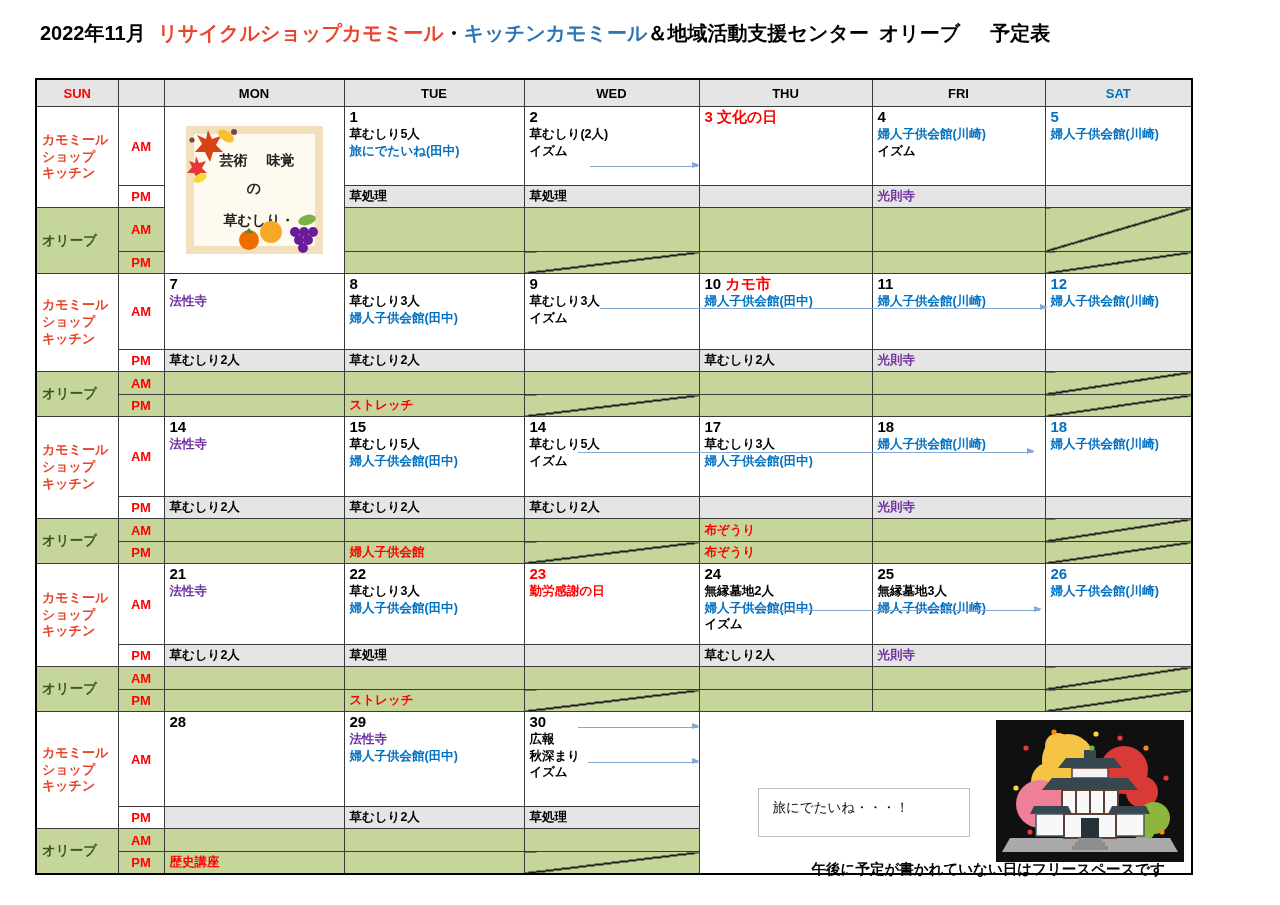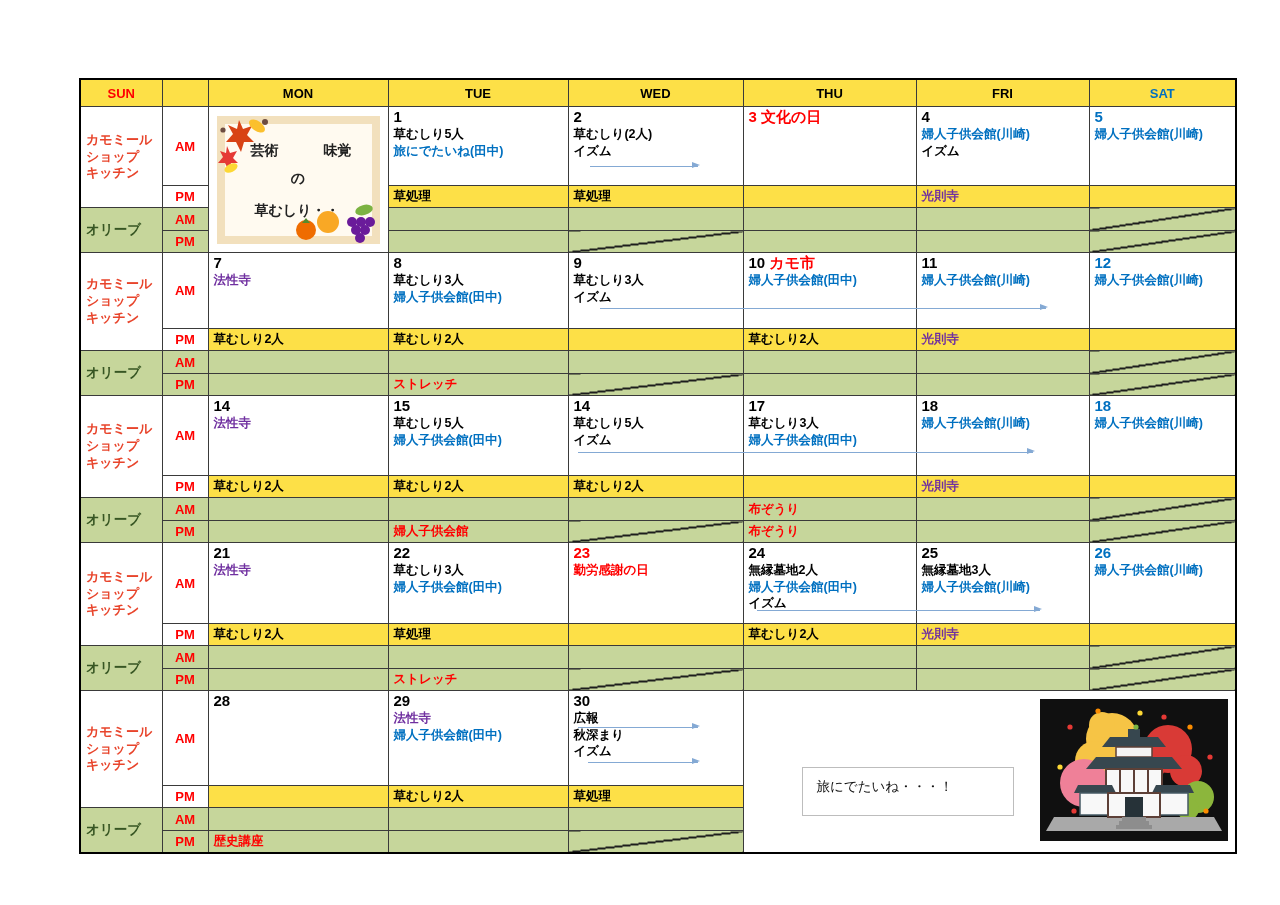--- a/index.html
+++ b/index.html
@@ -10,38 +10,38 @@
   .title{position:absolute;left:40px;top:20px;font-size:20px;font-weight:bold;color:#000;white-space:nowrap;}
   .t-shop{color:#e8452c;margin-left:12px;}
   .t-kitchen{color:#2e74b5;}
   .t-olive{margin-left:10px;}
   .t-sched{margin-left:30px;}
   .contact{position:absolute;top:56px;right:90px;font-size:15px;font-weight:bold;color:#000;letter-spacing:1px;}
   .contact .fax{margin-left:36px;}
 
   
   .calwrap{position:absolute;left:35px;top:78px;}
-  table{border-collapse:collapse;table-layout:fixed;background:#fde047;border:2px solid #000;margin-left:44px;}
+  table{border-collapse:collapse;table-layout:fixed;background:#e5e5e5;border:2px solid #000;}
   td{border:1px solid #3a3a3a;overflow:hidden;}
   tr.hdr td{height:24px;text-align:center;vertical-align:middle;font-weight:bold;font-size:13px;}
   tr.am{height:79px} tr.w1.am{height:76px} tr.w2.am{height:80px} tr.w3.am{height:81px} tr.w4.am{height:95px}
   tr.pm{height:22px} tr.oam{height:23px} tr.opm{height:22px}
   .glabel{color:#e8452c;font-size:13px;font-weight:bold;vertical-align:middle;line-height:1.3;padding-left:5px;background:#fff;}
   .olabel{color:#375623;font-size:13.5px;font-weight:bold;vertical-align:middle;padding-left:5px;background:#c6d69b;}
   .ampm{color:#f00;text-align:center;vertical-align:middle;font-size:13px;font-weight:bold;background:#fff;}
   .og{background:#c6d69b;}
   .day{padding:1px 5px;vertical-align:top;background:#fff;}
   .dnum{font-size:15px;font-weight:bold;line-height:1.2;}
   .dtitle{font-size:15px;font-weight:bold;}
   .ln{font-size:12.5px;font-weight:bold;line-height:1.32;white-space:nowrap;}
   .sc{padding:1px 5px;font-size:12.5px;font-weight:bold;vertical-align:middle;white-space:nowrap;}
   .diag{background-image:linear-gradient(to bottom right,transparent calc(50% - 1px),#1c1c1c calc(50% - 1px),#1c1c1c calc(50% + 1px),transparent calc(50% + 1px));}
 
   
-  .card-cell{background:#fff;vertical-align:middle;padding:0;}
+  .card-cell{background:#fff;vertical-align:middle;padding:13px;}
   .card{position:relative;margin:6px 8px;height:112px;background:#fffaf0;border:8px solid #f2e0bd;}
   .card span{position:absolute;font-size:14px;font-weight:bold;color:#222;}
   .card .t1{top:18px;left:26px;}
   .card .t2{top:18px;right:20px;}
   .card .t3{top:46px;left:50%;transform:translateX(-50%);}
   .card .t4{bottom:16px;left:30px;}
   .leaves-tl{position:absolute;left:-8px;top:-8px;}
   .fruits-br{position:absolute;right:-6px;bottom:-8px;}
 
   
@@ -54,20 +54,21 @@
   .arrow:after{content:'';position:absolute;right:-2px;top:-4.8px;width:0;height:0;
     border-left:8px solid #84a9d4;border-top:3.4px solid transparent;border-bottom:3.4px solid transparent;}
 
   .footer-note{position:absolute;top:860px;left:0;width:1165px;text-align:right;font-size:14.5px;font-weight:bold;color:#000;}
 </style>
 </head>
 <body>
 
 <div class="page">
 
+  <div class="title"><span>2022年11月</span><span class="t-shop">リサイクルショップカモミール</span><span>・</span><span class="t-kitchen">キッチンカモミール</span><span>＆地域活動支援センター</span><span class="t-olive">オリーブ</span><span class="t-sched">予定表</span></div>
 
 
   <div class="calwrap">
     <table id="calendar">
       <colgroup>
         <col style="width:82px">
           <col style="width:46px">
           <col style="width:180px">
           <col style="width:180px">
         <col style="width:175px">
@@ -440,13 +441,14 @@
     </table>
   </div>
 
   <div class="arrow" style="left:590px;top:166px;width:108px;"></div>
   <div class="arrow" style="left:600px;top:308px;width:446px;"></div>
   <div class="arrow" style="left:578px;top:452px;width:455px;"></div>
   <div class="arrow" style="left:757px;top:610px;width:283px;"></div>
   <div class="arrow" style="left:578px;top:727px;width:120px;"></div>
   <div class="arrow" style="left:588px;top:762px;width:110px;"></div>
 
+  <div class="footer-note">午後に予定が書かれていない日はフリースペースです</div>
 </div>
 
 </body></html>

